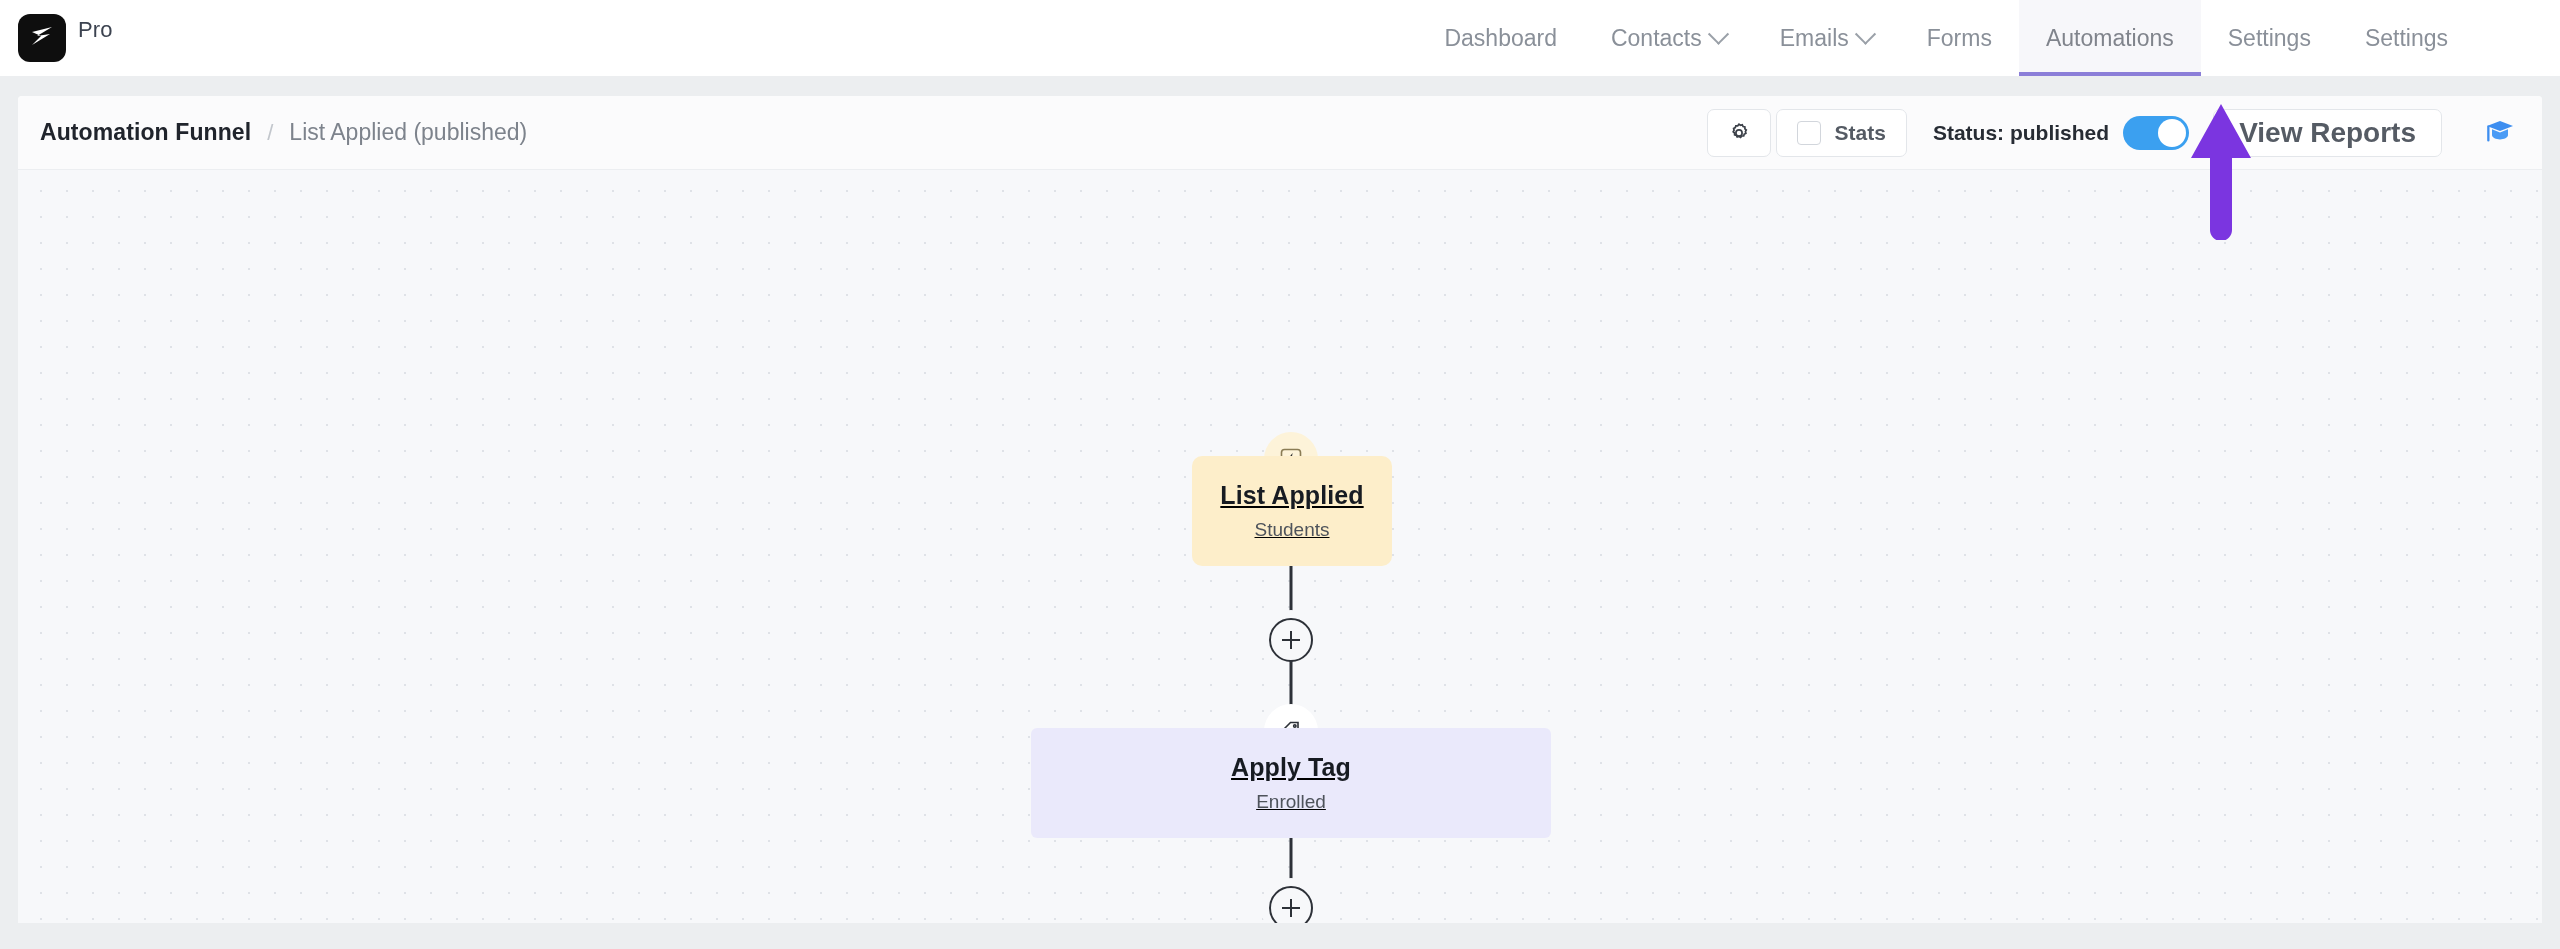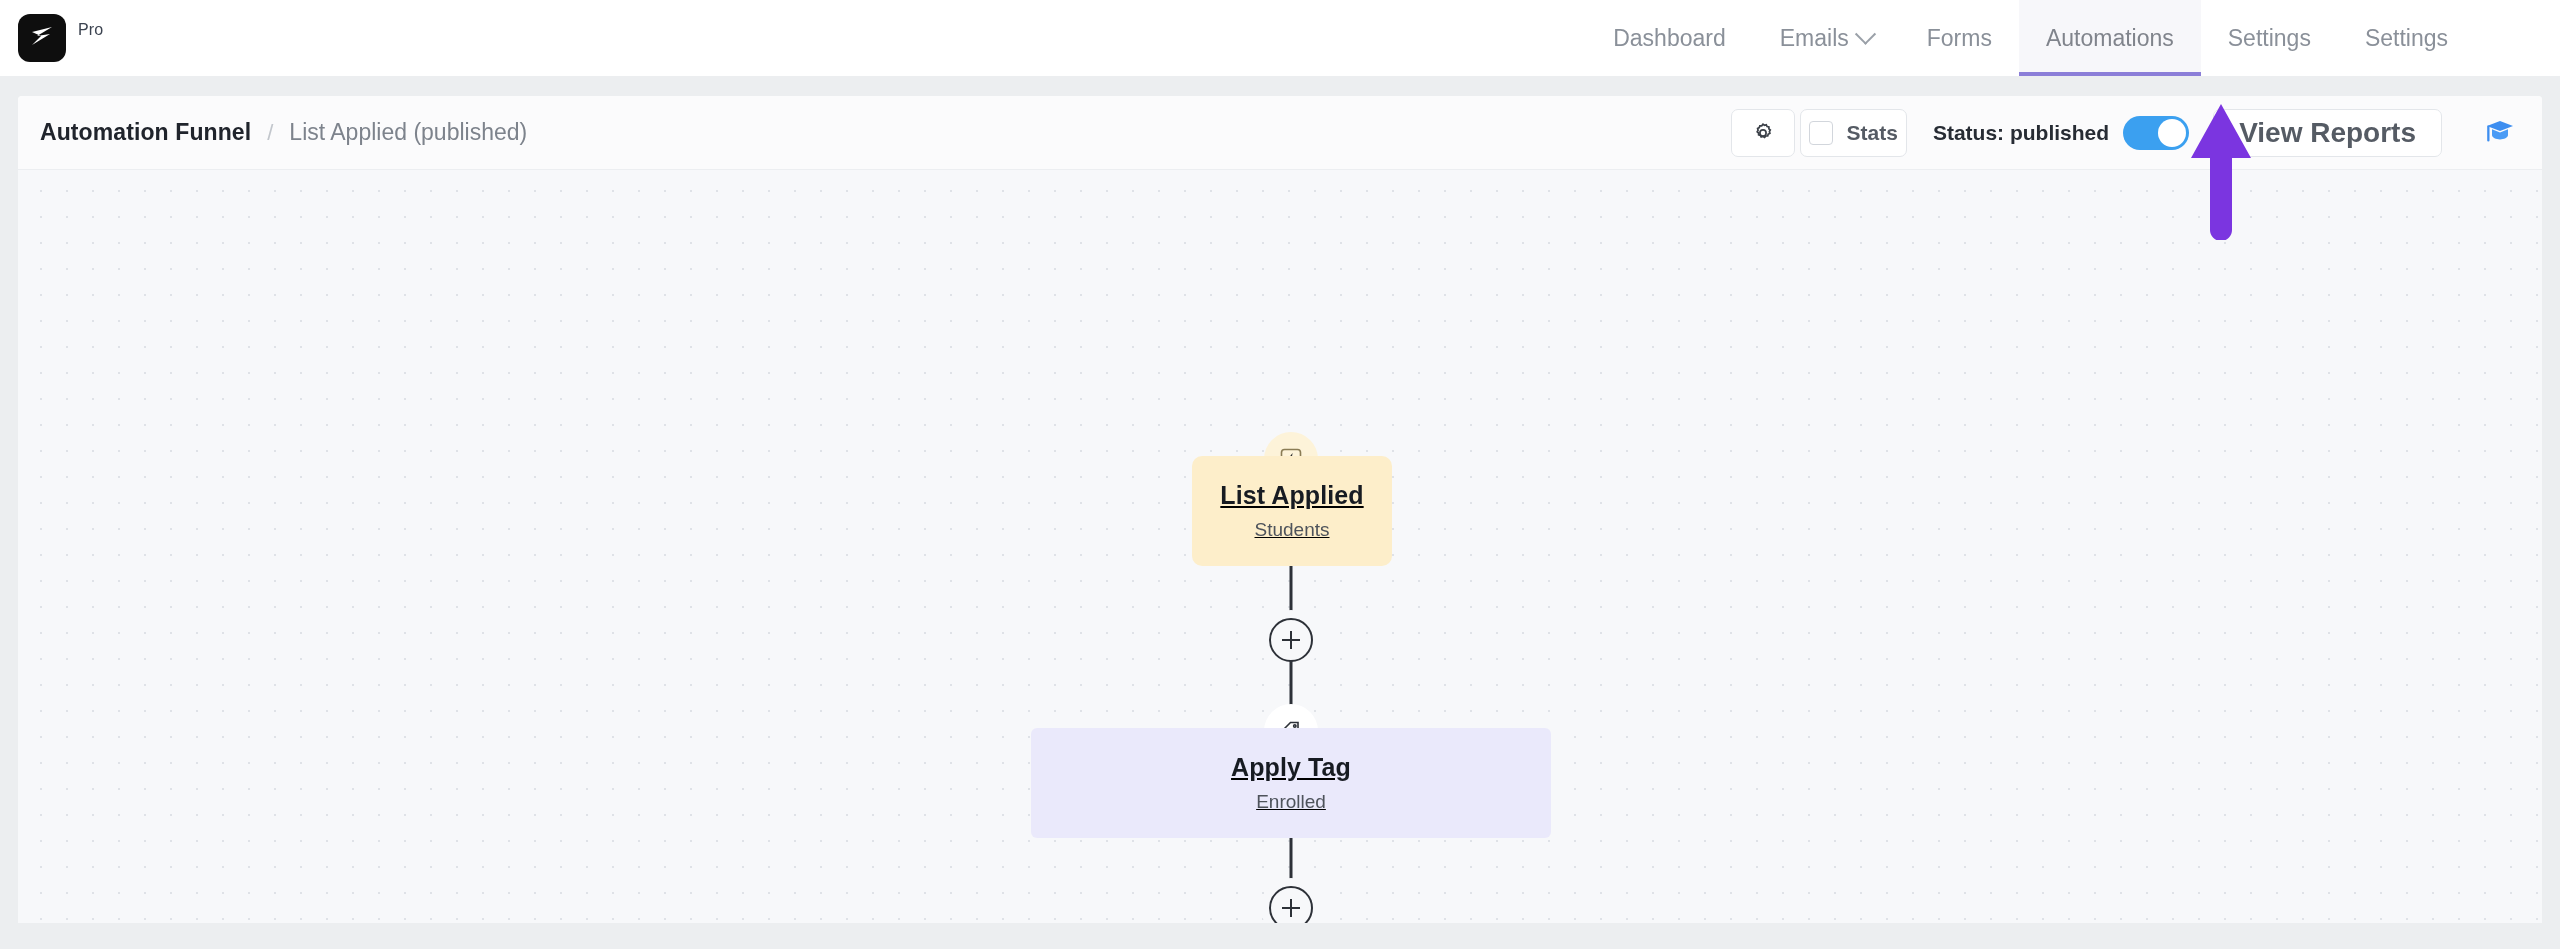--- a/index.html
+++ b/index.html
@@ -33,21 +33,21 @@
   .brand-logo {
     width: 48px;
     height: 48px;
     border-radius: 12px;
     background: #0e0e0e;
     display: flex;
     align-items: center;
     justify-content: center;
   }
   .brand-pro {
-    font-size: 16px;
+    font-size: 22px;
     color: #3c4350;
     font-weight: 400;
     letter-spacing: .1px;
     margin-top: -16px;
   }
   .nav {
     margin-left: auto;
     display: flex;
     align-items: stretch;
     height: 76px;
@@ -145,21 +145,21 @@
     box-sizing: border-box;
   }
   .btn-stats {
     height: 48px;
     border: 1px solid #e3e6ea;
     border-radius: 7px;
     background: #ffffff;
     display: flex;
     align-items: center;
     gap: 14px;
-    padding: 0 8px;
+    padding: 0 20px;
     margin-left: 5px;
     cursor: pointer;
     box-sizing: border-box;
   }
   .chk {
     width: 22px; height: 22px;
     border: 1.6px solid #d2d6dc;
     border-radius: 4px;
     background: #fff;
     flex: none;
@@ -340,20 +340,24 @@
       </svg>
     </div>
     <div class="brand-pro">Pro</div>
   </div>
 
   <div class="nav">
     <div class="nav-item">
       <span>Dashboard</span>
     </div>
     <div class="nav-item">
+      <span>Contacts</span>
+      <i class="chev"></i>
+    </div>
+    <div class="nav-item">
       <span>Emails</span>
       <i class="chev"></i>
     </div>
     <div class="nav-item">
       <span>Forms</span>
     </div>
     <div class="nav-item active">
       <span>Automations</span>
     </div>
     <div class="nav-item">

